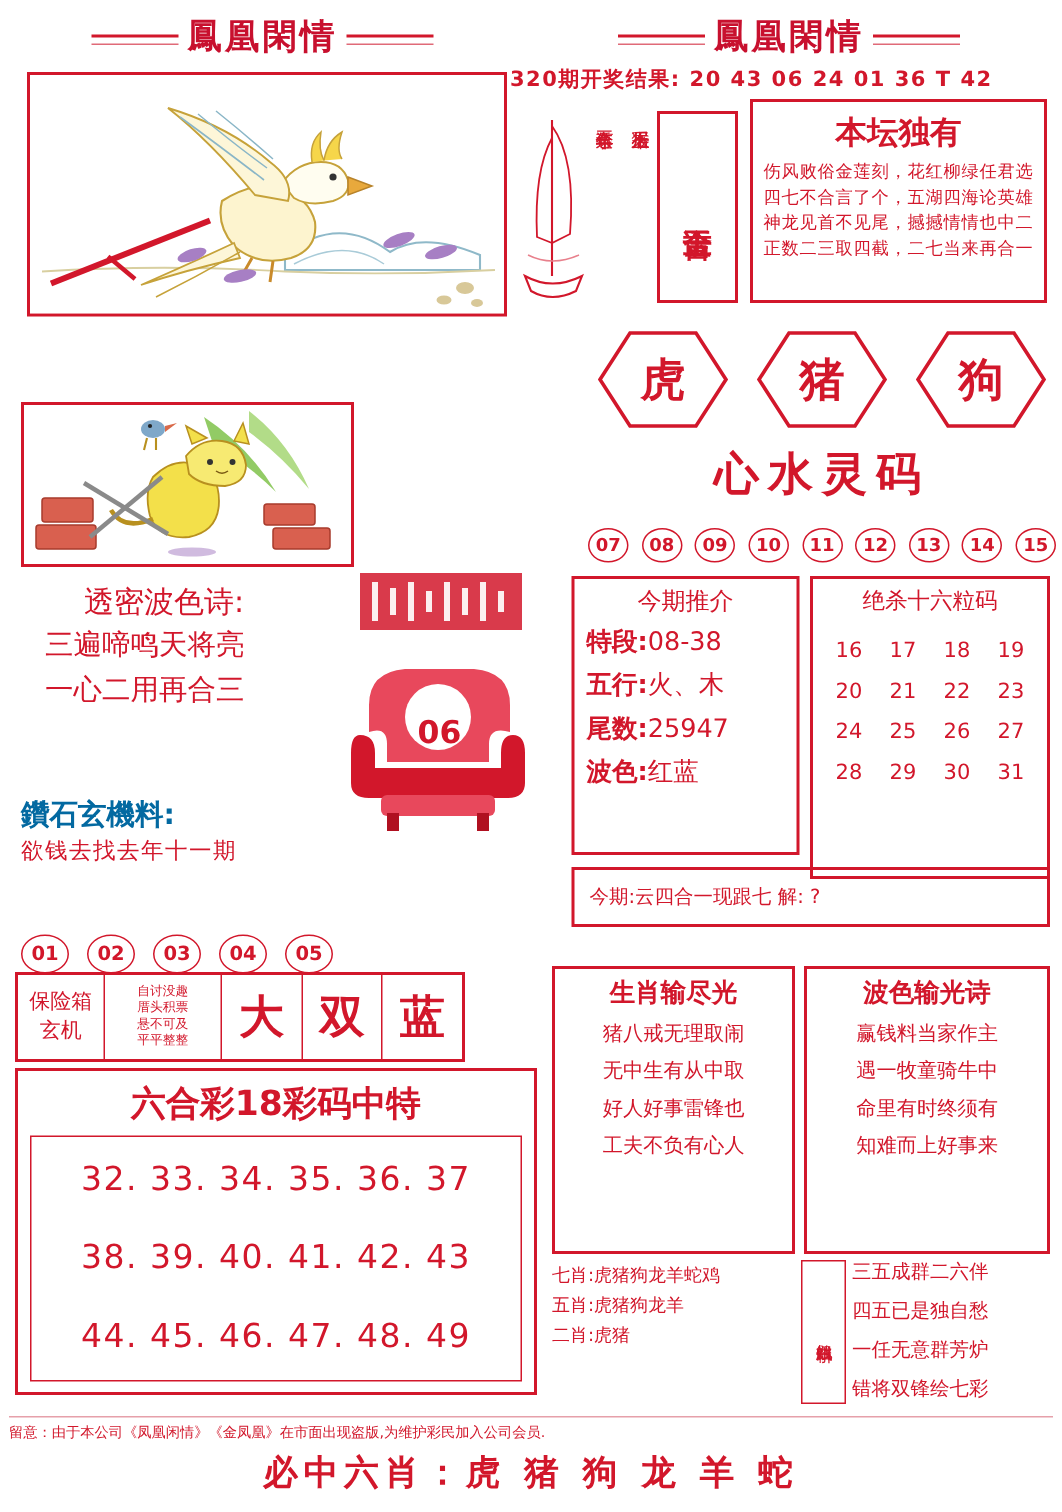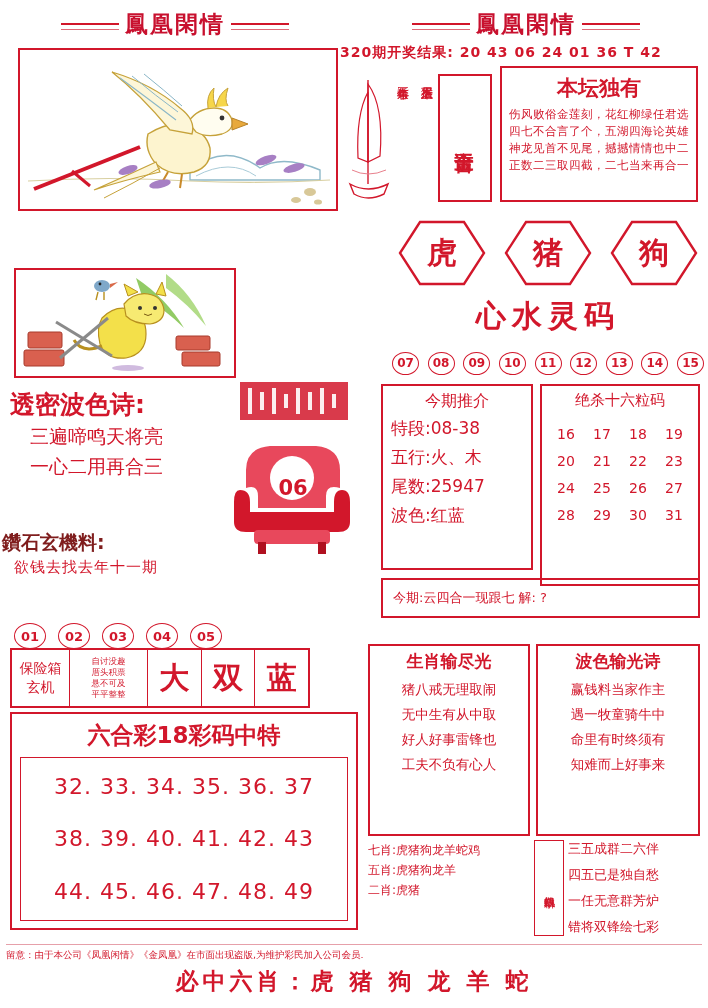--- a/index.html
+++ b/index.html
@@ -101,45 +101,45 @@
     display:flex; align-items:center; justify-content:center;
   }
 
   
   #tuijie-box {
     position:absolute; left:381px; top:384px; width:152px; height:186px;
     border:2px solid #d2172b;
   }
   #tuijie-title { text-align:center; font-size:16px; padding:5px 0 2px; color:#d2172b; }
   .tj-line { font-size:17px; padding:2px 0 2px 8px; color:#d2172b; line-height:25px; }
-  .tj-line b { font-weight:normal; }
+  .tj-line b { font-weight:bold; }
 
   #jue-box {
     position:absolute; left:540px; top:384px; width:160px; height:202px;
     border:2px solid #d2172b;
   }
   #jue-title { text-align:center; font-size:15px; padding:5px 0 4px; color:#d2172b;}
   #jue-grid { display:grid; grid-template-columns:repeat(4,1fr); gap:3px 0; padding:8px 6px 0; }
   #jue-grid div { text-align:center; font-size:14px; color:#d2172b; line-height:24px; }
 
   #jieming-box {
     position:absolute; left:381px; top:578px; width:319px; height:40px;
     border:2px solid #d2172b;
     display:flex; align-items:center; padding-left:10px;
     font-size:13px; color:#d2172b;
   }
 
   
   #toumi {
     position:absolute; left:10px; top:388px; width:230px;
   }
-  #toumi-title { font-size:25px; font-weight:bold; color:#d2172b; }
+  #toumi-title { font-size:20px; font-weight:normal; color:#d2172b;margin-left:46px; }
   .toumi-line { font-size:19px; color:#d2172b; padding-left:20px; line-height:30px; }
 
-  #zuanshi-title { position:absolute; left:2px; top:530px; font-size:19px; font-weight:bold; color:#7f1d1d; }
+  #zuanshi-title { position:absolute; left:14px; top:530px; font-size:19px; font-weight:bold; color:#0369a1; }
   #zuanshi-sub { position:absolute; left:14px; top:558px; font-size:15px; color:#d2172b; letter-spacing:1px;}
   #zuanshi-balls {
     position:absolute; left:14px; top:623px; width:250px; height:28px;
     display:flex; gap:12px;
   }
   #zuanshi-balls .ball { width:32px; height:26px; font-size:13px; }
 
   
   #seal-art { position:absolute; left:238px; top:380px; width:112px; height:42px; }
   #sofa { position:absolute; left:230px; top:430px; width:125px; height:130px; }

